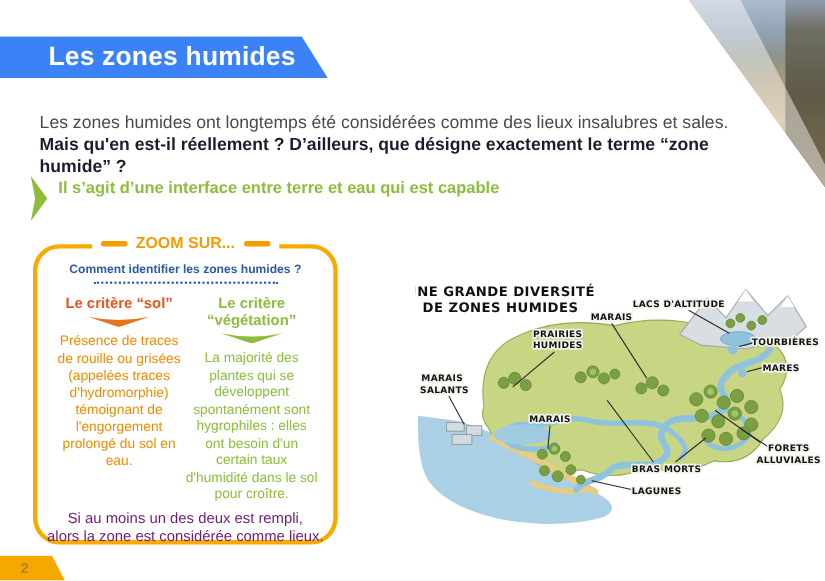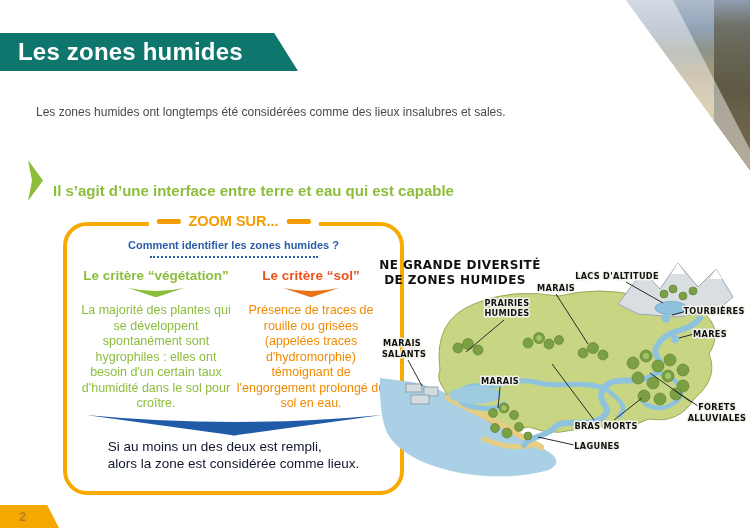--- a/index.html
+++ b/index.html
@@ -5,23 +5,23 @@
   * { margin:0; padding:0; box-sizing:border-box; }
   body { font-family:"Liberation Sans", sans-serif; background:#e8e8e8; }
   .page {
     position:relative; width:750px; height:528px; background:#ffffff;
     overflow:hidden; margin:0 auto;
   }
 
   
   .banner {
     position:absolute; left:0; top:33px; width:298px; height:38px;
-    background:#0f766e; color:#fff;
+    background:#3b82f6; color:#fff;
     clip-path:polygon(0 0, 92% 0, 100% 100%, 0 100%);
-    display:flex; align-items:center; padding-left:18px;
+    display:flex; align-items:center; padding-left:44px;
     font-size:24px; font-weight:bold; letter-spacing:0.2px;
   }
 
   
   .photo {
     position:absolute; right:0; top:0; width:124px; height:170px;
     clip-path:polygon(0 0, 100% 0, 100% 100%);
     background:linear-gradient(to bottom,
       #aebbcc 0px, #93a3b8 28px, #8e9488 52px, #a89877 76px,
       #c3ac7e 110px, #a58a5d 140px, #8a6f4a 170px);
@@ -31,53 +31,53 @@
     background:linear-gradient(to bottom, #8d9aae 0px, #6b6a5c 26px, #55523f 90px, #75684c 170px);
     opacity:0.9;
   }
   .photo .light-band {
     position:absolute; inset:0;
     background:rgba(255,255,255,0.45);
     clip-path:polygon(0 0, 38% 0, 100% 88%, 100% 100%);
   }
 
   
-  .intro { position:absolute; left:36px; top:102px; width:640px; font-size:12px; line-height:20px; }
+  .intro { position:absolute; left:36px; top:102px; width:640px; font-size:16px; line-height:20px; }
   .intro .l1 { color:#4a4a4a; }
   .intro .l2 { color:#1c1c30; font-weight:bold; }
 
   
-  .highlight { position:absolute; left:28px; top:160px; display:flex; gap:10px;align-items:flex-end; }
+  .highlight { position:absolute; left:28px; top:160px; display:flex; gap:10px; }
   .chev { width:15px; height:41px; flex:0 0 15px; }
   .highlight .txt { color:#8cbe3c; font-weight:bold; font-size:15px; line-height:21px; }
 
   
   .zoom-box {
-    position:absolute; left:30px; top:222px; width:341px; height:273px;
+    position:absolute; left:30px; top:222px; width:277px; height:273px;
     border:4px solid #f8aa00; border-radius:24px; background:#fff;
-    display:flex; flex-direction:column; align-items:center; padding-top:13px;margin-left:33px;
+    display:flex; flex-direction:column; align-items:center; padding-top:13px;
   }
   .zoom-tag {
     position:absolute; top:-13px; left:50%; transform:translateX(-50%);
     background:#fff; padding:0 8px; display:flex; align-items:center; gap:8px;
     color:#f59c00; font-weight:bold; font-size:14.5px; white-space:nowrap;
   }
   .zoom-tag .dash { width:24px; height:5px; background:#f59c00; border-radius:2px; }
   .question { color:#2a5ca8; font-weight:bold; font-size:11px; }
   .dotted { width:168px; border-top:2.5px dotted #2a5ca8; margin:5px auto 10px auto; }
   .cols { display:flex; width:100%; justify-content:space-between; padding:0 14px; }
   .col { width:150px; text-align:center; }
   .col .title { font-weight:bold; font-size:13.5px; margin-bottom:4px; }
   .col.green .title, .col.green .body { color:#8cbe3c; }
   .col.orange .title { color:#e8541d; }
   .col.orange .body { color:#f18a00; }
   .col .arrow { display:block; margin:2px auto 6px auto; }
   .col .body { font-size:12.5px; line-height:15.5px; }
   .big-arrow { margin-top:2px; }
-  .conclusion { color:#0f172a; font-size:13.5px; line-height:17px; text-align:left; margin-top:2px; }
+  .conclusion { color:#701a75; font-size:13.5px; line-height:17px; text-align:center; margin-top:2px; }
 
   
   .page-num {
     position:absolute; left:0; bottom:0; width:59px; height:23px;
     background:#f5a800; clip-path:polygon(0 0, 80% 0, 100% 100%, 0 100%);
     color:#b5801e; font-weight:bold; font-size:13px;
     display:flex; align-items:center; justify-content:center; padding-right:14px;
   }
 
   
@@ -100,20 +100,21 @@
     <span>Les zones humides</span>
   </div>
 
   <div class="photo">
     <div class="dark-trees"></div>
     <div class="light-band"></div>
   </div>
 
   <div class="intro">
     <div class="l1">Les zones humides ont longtemps été considérées comme des lieux insalubres et sales.</div>
+    <div class="l2">Mais qu'en est-il réellement ? D’ailleurs, que désigne exactement le terme “zone humide” ?</div>
   </div>
 
   <div class="highlight">
     <svg class="chev" viewBox="0 0 15 41">
       <polygon points="0,0 15,20.5 0,41 4,20.5" fill="#8cbe3c"></polygon>
     </svg>
     <div class="txt">
       <div>Il s’agit d’une interface entre terre et eau qui est capable</div>
     </div>
   </div>
@@ -122,33 +123,33 @@
     <div class="zoom-tag">
       <span class="dash"></span>
       <span>ZOOM SUR...</span>
       <span class="dash"></span>
     </div>
 
     <div class="question">Comment identifier les zones humides ?</div>
     <div class="dotted"></div>
 
     <div class="cols">
+      <div class="col orange">
+        <div class="title">Le critère “sol”</div>
+        <svg class="arrow" width="56" height="10" viewBox="0 0 56 10">
+          <path d="M0,1 Q28,7 56,1 L29,10 Q28,10.4 27,10 Z" fill="#e8731a"></path>
+        </svg>
+        <div class="body">Présence de traces de rouille ou grisées (appelées traces d'hydromorphie) témoignant de l'engorgement prolongé du sol en eau.</div>
+      </div>
       <div class="col green">
         <div class="title">Le critère “végétation”</div>
         <svg class="arrow" width="56" height="10" viewBox="0 0 56 10">
           <path d="M0,1 Q28,7 56,1 L29,10 Q28,10.4 27,10 Z" fill="#8cbe3c"></path>
         </svg>
         <div class="body">La majorité des plantes qui se développent spontanément sont hygrophiles : elles ont besoin d'un certain taux d'humidité dans le sol pour croître.</div>
-      </div>
-      <div class="col orange">
-        <div class="title">Le critère “sol”</div>
-        <svg class="arrow" width="56" height="10" viewBox="0 0 56 10">
-          <path d="M0,1 Q28,7 56,1 L29,10 Q28,10.4 27,10 Z" fill="#e8731a"></path>
-        </svg>
-        <div class="body">Présence de traces de rouille ou grisées (appelées traces d'hydromorphie) témoignant de l'engorgement prolongé du sol en eau.</div>
       </div>
     </div>
 
     <svg class="big-arrow" width="296" height="22" viewBox="0 0 296 22">
       <path d="M0,1 Q148,15 296,1 L151,21 Q148,22 145,21 Z" fill="#1f5ba7"></path>
     </svg>
 
     <div class="conclusion">
       <div>Si au moins un des deux est rempli,</div>
       <div>alors la zone est considérée comme lieux.</div>

